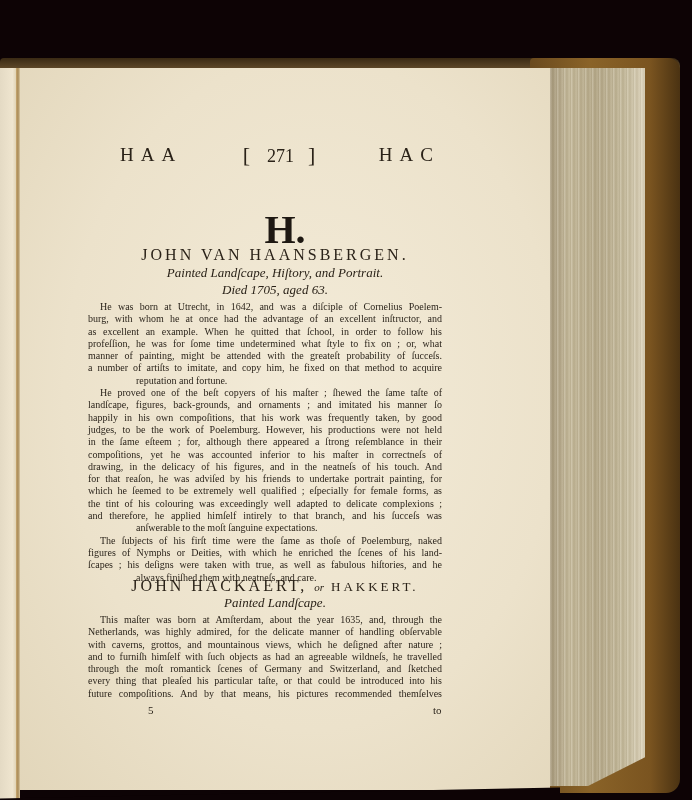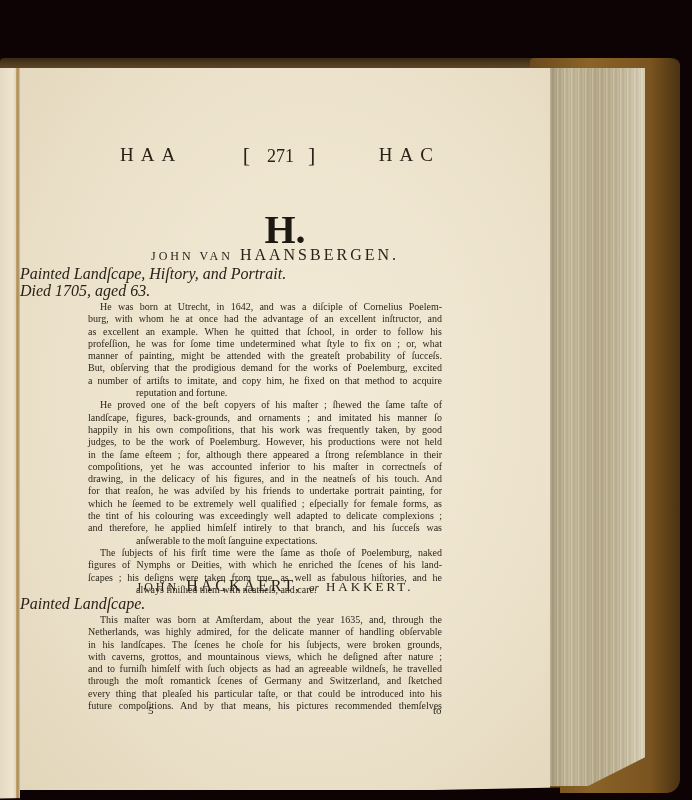--- a/index.html
+++ b/index.html
@@ -67,24 +67,24 @@
       position: absolute; left: 0; top: 168px; width: 530px; text-align: center;
       font-size: 40px; font-weight: bold; color: #1e1812;
       padding-left: 20px;
     }
     .big-letter span { display: inline-block; margin-left: 20px; }
 
     .entry-title {
       position: absolute; left: 20px; width: 510px; text-align: center;
       color: #2a2218; font-size: 16px; letter-spacing: 3px;
     }
-    .entry-title .sc { font-size: 12px; letter-spacing: 3px; }
+    .entry-title .sc { font-size: 16px; letter-spacing: 3px; }
     .entry-sub {
-      position: absolute; left: 20px; width: 510px; text-align: left;
-      font-style: italic; font-size: 16px; color: #2a2218;
+      position: absolute; left: 20px; width: 510px; text-align: center;
+      font-style: italic; font-size: 13px; color: #2a2218;
     }
 
     .body-text {
       position: absolute; left: 88px; width: 354px;
       font-size: 10px; line-height: 12.3px; color: #2c251c;
       text-align: justify;
     }
     .body-text p { text-indent: 12px; margin: 0; }
     .body-text p .line { display: block; text-align: justify; text-align-last: justify; text-indent: 0; white-space: nowrap; }
     .body-text p .line.first { padding-left: 12px; }
@@ -128,59 +128,57 @@
   <div class="entry-sub" style="top:227px;">Painted Landſcape, Hiſtory, and Portrait.</div>
   <div class="entry-sub" style="top:244px;">Died 1705, aged 63.</div>
 
   <div class="body-text" style="top:263px;">
     <p>
       <span class="line first">He was born at Utrecht, in 1642, and was a diſciple of Cornelius Poelem-</span>
       <span class="line">burg, with whom he at once had the advantage of an excellent inſtructor, and</span>
       <span class="line">as excellent an example. When he quitted that ſchool, in order to follow his</span>
       <span class="line">profeſſion, he was for ſome time undetermined what ſtyle to fix on ; or, what</span>
       <span class="line">manner of painting, might be attended with the greateſt probability of ſucceſs.</span>
-      <span class="line">But, obſerving that the prodigious demand for the works of Poelemburg, excited</span>
       <span class="line">a number of artiſts to imitate, and copy him, he fixed on that method to acquire</span>
       <span class="line last">reputation and fortune.</span>
     </p>
     <p>
       <span class="line first">He proved one of the beſt copyers of his maſter ; ſhewed the ſame taſte of</span>
       <span class="line">landſcape, figures, back-grounds, and ornaments ; and imitated his manner ſo</span>
       <span class="line">happily in his own compoſitions, that his work was frequently taken, by good</span>
       <span class="line">judges, to be the work of Poelemburg. However, his productions were not held</span>
       <span class="line">in the ſame eſteem ; for, although there appeared a ſtrong reſemblance in their</span>
       <span class="line">compoſitions, yet he was accounted inferior to his maſter in correctneſs of</span>
       <span class="line">drawing, in the delicacy of his figures, and in the neatneſs of his touch. And</span>
       <span class="line">for that reaſon, he was adviſed by his friends to undertake portrait painting, for</span>
       <span class="line">which he ſeemed to be extremely well qualified ; eſpecially for female forms, as</span>
       <span class="line">the tint of his colouring was exceedingly well adapted to delicate complexions ;</span>
       <span class="line">and therefore, he applied himſelf intirely to that branch, and his ſucceſs was</span>
       <span class="line last">anſwerable to the moſt ſanguine expectations.</span>
     </p>
     <p>
       <span class="line first">The ſubjects of his firſt time were the ſame as thoſe of Poelemburg, naked</span>
       <span class="line">figures of Nymphs or Deities, with which he enriched the ſcenes of his land-</span>
-      <span class="line">ſcapes ; his deſigns were taken from true, as well as fabulous hiſtories, and he</span>
+      <span class="line">ſcapes ; his deſigns were taken with true, as well as fabulous hiſtories, and he</span>
       <span class="line last">always finiſhed them with neatneſs, and care.</span>
     </p>
   </div>
 
   <div class="entry-title" style="top:539px;">
     <span class="sc" style="text-transform:uppercase;">John</span>
     <span>HACKAERT,</span>
     <span style="font-size:11px;letter-spacing:0;font-style:italic;">or</span>
     <span class="sc" style="text-transform:uppercase;font-size:13px;">Hakkert.</span>
   </div>
   <div class="entry-sub" style="top:557px;">Painted Landſcape.</div>
 
   <div class="body-text" style="top:576px;">
     <p>
       <span class="line first">This maſter was born at Amſterdam, about the year 1635, and, through the</span>
       <span class="line">Netherlands, was highly admired, for the delicate manner of handling obſervable</span>
-      <span class="line">in his landſcapes. The ſcenes he choſe for his ſubjects, were broken grounds,</span>
       <span class="line">with caverns, grottos, and mountainous views, which he deſigned after nature ;</span>
       <span class="line">and to furniſh himſelf with ſuch objects as had an agreeable wildneſs, he travelled</span>
       <span class="line">through the moſt romantick ſcenes of Germany and Switzerland, and ſketched</span>
       <span class="line">every thing that pleaſed his particular taſte, or that could be introduced into his</span>
       <span class="line">future compoſitions. And by that means, his pictures recommended themſelves</span>
     </p>
   </div>
 
   <div class="signature">5</div>
   <div class="catchword">to</div>

